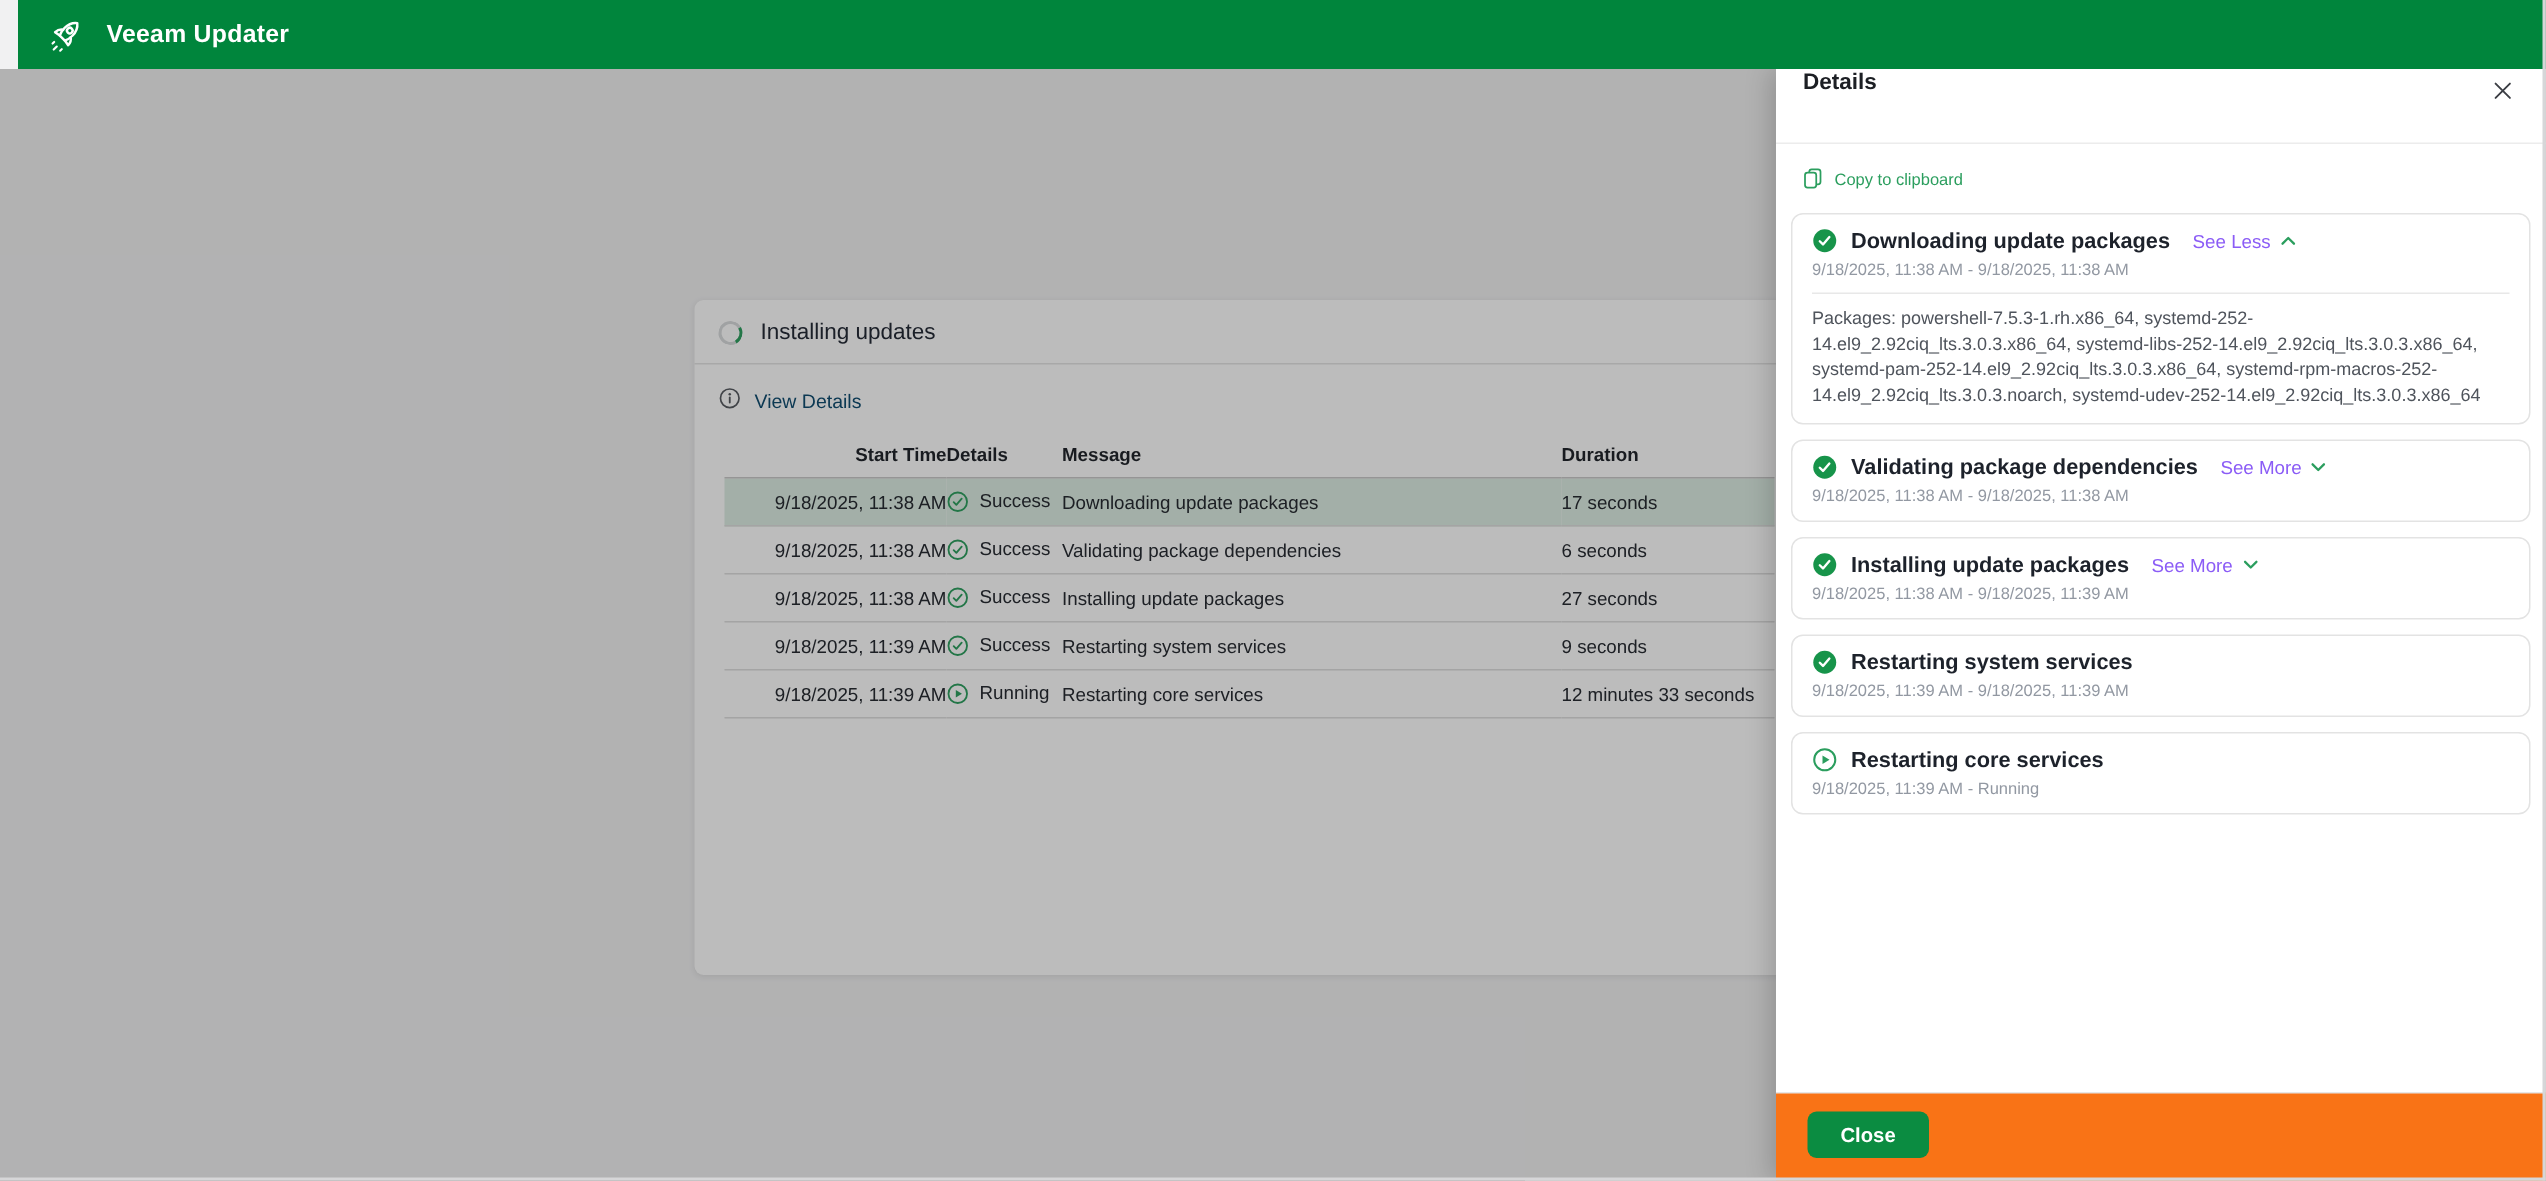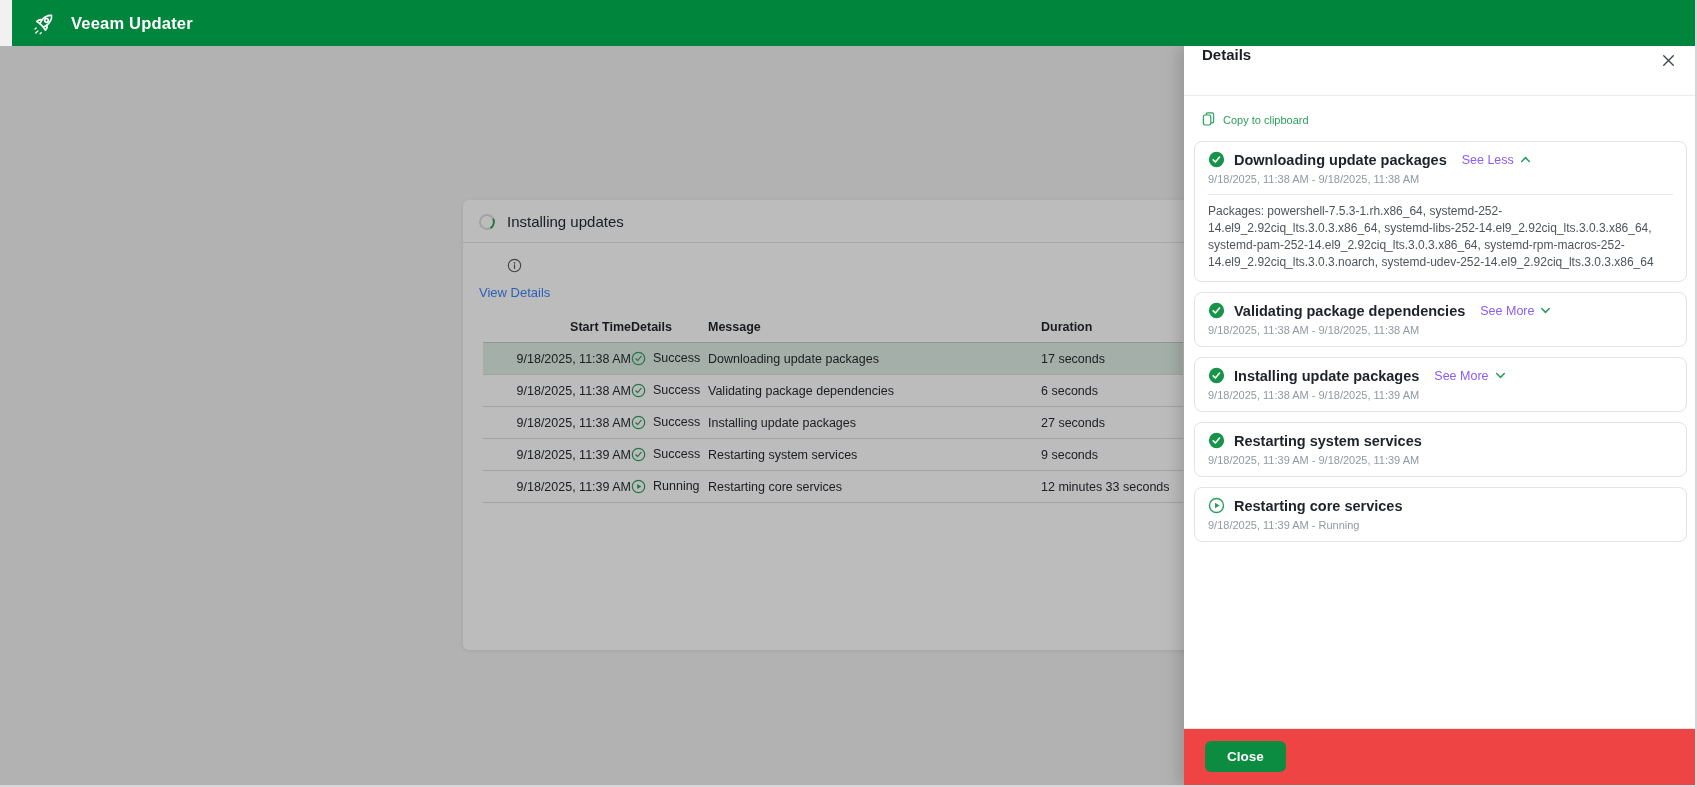--- a/index.html
+++ b/index.html
@@ -16,21 +16,21 @@
   .main { position:absolute; top:46px; left:0; right:0; bottom:0; background:#f1f1f2; }
 
   .card { position:absolute; left:463px; top:154px; width:740px; height:450px;
     background:#ffffff; border-radius:6px; z-index:1; box-shadow:0 1px 4px rgba(0,0,0,.08); }
   .card-title-row { display:flex; align-items:center; gap:12px; padding:13px 16px 12px; }
   .spinner { width:16px; height:16px; border-radius:50%; border:2.5px solid #d9dbdd;
     border-right-color:#2b9e5e; transform:rotate(15deg); flex:0 0 auto; }
   .card-title { font-size:15px; color:#212733; }
   .card-divider { height:1px; background:#e4e4e4; }
   .view-details { display:flex; align-items:center; gap:9px; margin:15px 16px 0; font-size:13px;
-    color:#3b82f6; cursor:pointer; width:fit-content;flex-direction:column; }
+    color:#0c4a6e; cursor:pointer; width:fit-content; }
 
   table { margin:11px 20px 0; border-collapse:collapse; width:700px; table-layout:fixed;
     font-size:12.5px; color:#23272e; }
   th:nth-child(1), td:nth-child(1) { width:148px;text-align:right; }
   th:nth-child(2), td:nth-child(2) { width:77px; }
   th:nth-child(3), td:nth-child(3) { width:333px; }
   thead th { text-align:left; font-weight:bold; padding:9px 0 8px; border-bottom:1px solid #c9c9c9;
     font-size:12.5px; color:#1d2127; }
   tbody td { height:32px; border-bottom:1px solid #dedede; padding:0; vertical-align:middle; }
   tbody tr.highlight { background:#ddeee3; }
@@ -60,21 +60,21 @@
   .dc-icon svg { display:none; }
   .dc-icon.status-success .icon-check-filled { display:inline-block; }
   .dc-icon.status-running .icon-play { display:inline-block; }
   .dc-title { font-size:14.5px; font-weight:bold; color:#1d222b; }
   .dc-toggle { display:flex; align-items:center; gap:5px; margin-left:6px; color:#8b5cf6;
     font-size:12.5px; cursor:pointer; text-decoration:none; }
   .chev.up { transform:rotate(180deg); }
   .dc-time { color:#9298a2; font-size:11px; margin-top:5px; }
   .dc-divider { height:1px; background:#e8e8e8; margin:9px 0 8px; }
   .dc-body { font-size:12px; color:#4f545c; line-height:1.42; word-break:break-word; max-width:465px; }
-  .panel-footer { position:absolute; left:0; right:0; bottom:0; background:#ef4444;
+  .panel-footer { position:absolute; left:0; right:0; bottom:0; background:#f97316;
     border-top:1px solid #e6e6e6; padding:12px 14px 15px; }
   .close-btn { margin-left:7px; background:#0b8c41; color:#fff; border:none; border-radius:6px;
     padding:8px 22px; font-size:13.5px; font-weight:bold; font-family:inherit; cursor:pointer; }
 
   .window-edge { position:fixed; inset:0; border-right:2px solid #d6d6d8; border-bottom:2px solid #d6d6d8;
     pointer-events:none; z-index:60; }
 </style>
 </head>
 <body>
 

